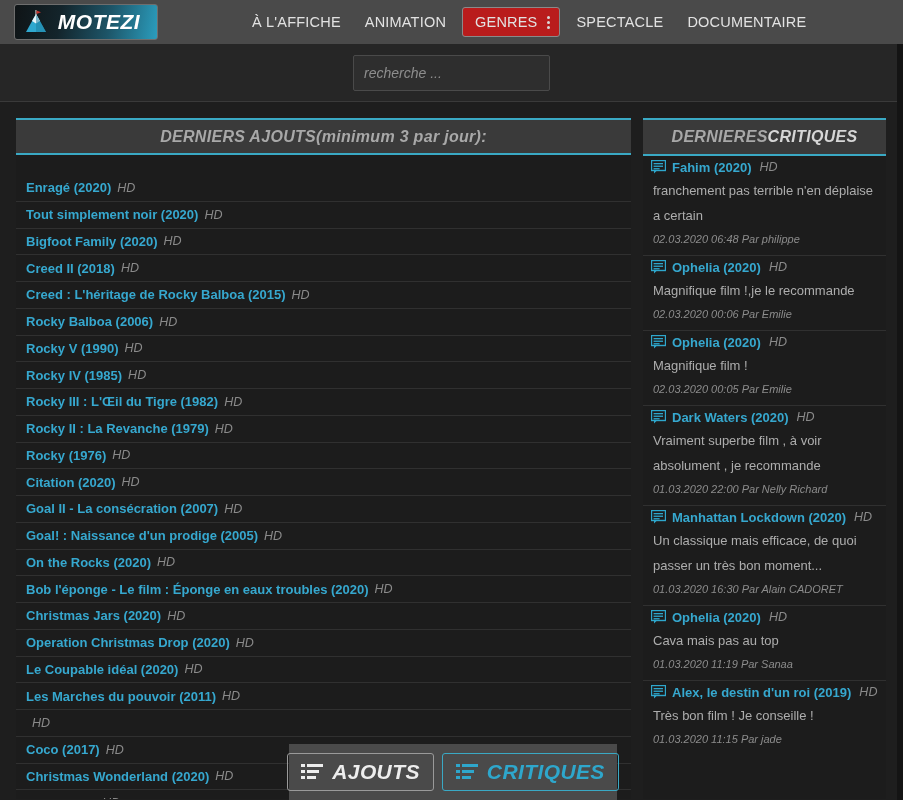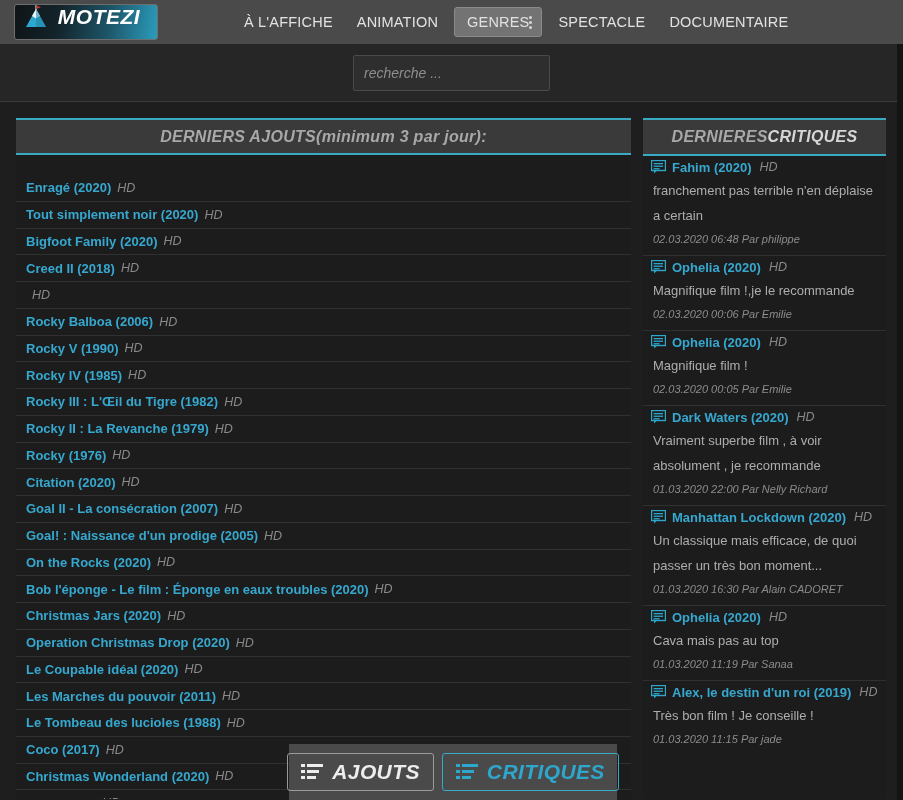--- a/index.html
+++ b/index.html
@@ -25,25 +25,26 @@
     align-items: center;
     padding: 0 8px;
     position: relative;
     z-index: 5;
   }
 
   .brand {
     width: 144px;
     height: 36px;
     margin-left: 6px;
-    margin-right: 14px;
+    margin-right: 22px;
     border: 1px solid #6e6e6e;
     border-radius: 3px;
     background: linear-gradient(100deg, #0f1416 0%, #13242b 32%, #1d5568 66%, #2b9dbd 100%);
     display: flex;
+    align-items: center;
     padding-left: 8px;
     flex: 0 0 auto;
   }
 
   .brand-logo {
     width: 26px;
     height: 24px;
     flex: 0 0 auto;
     margin-right: 2px;
   }
@@ -73,23 +74,24 @@
     letter-spacing: 0.2px;
     padding: 6px 12px;
     white-space: nowrap;
     cursor: pointer;
     text-decoration: none;
   }
 
   .nav-link.boxed {
     border: 1px solid #8a8a8a;
     border-radius: 3px;
-    background: #737373;
-    display: flex;
-    align-items: center;
+    background: #b91c1c;
+    display: flex;
+    align-items: center;
+    gap: 10px;
     padding: 6px 9px 6px 12px;
     margin: 0 4px;
   }
 
   .kebab {
     display: inline-flex;
     flex-direction: column;
     gap: 2px;
     align-items: center;
   }
@@ -325,20 +327,21 @@
         </div>
         <div class="add-row">
           <span class="add-title">Bigfoot Family (2020)</span>
           <span class="quality">HD</span>
         </div>
         <div class="add-row">
           <span class="add-title">Creed II (2018)</span>
           <span class="quality">HD</span>
         </div>
         <div class="add-row">
+          <span class="add-title">Creed : L'héritage de Rocky Balboa (2015)</span>
           <span class="quality">HD</span>
         </div>
         <div class="add-row">
           <span class="add-title">Rocky Balboa (2006)</span>
           <span class="quality">HD</span>
         </div>
         <div class="add-row">
           <span class="add-title">Rocky V (1990)</span>
           <span class="quality">HD</span>
         </div>
@@ -388,21 +391,20 @@
         </div>
         <div class="add-row">
           <span class="add-title">Le Coupable idéal (2020)</span>
           <span class="quality">HD</span>
         </div>
         <div class="add-row">
           <span class="add-title">Les Marches du pouvoir (2011)</span>
           <span class="quality">HD</span>
         </div>
         <div class="add-row">
-          <span class="add-title">Le Tombeau des lucioles (1988)</span>
           <span class="quality">HD</span>
         </div>
         <div class="add-row">
           <span class="add-title">Coco (2017)</span>
           <span class="quality">HD</span>
         </div>
         <div class="add-row">
           <span class="add-title">Christmas Wonderland (2020)</span>
           <span class="quality">HD</span>
         </div>

